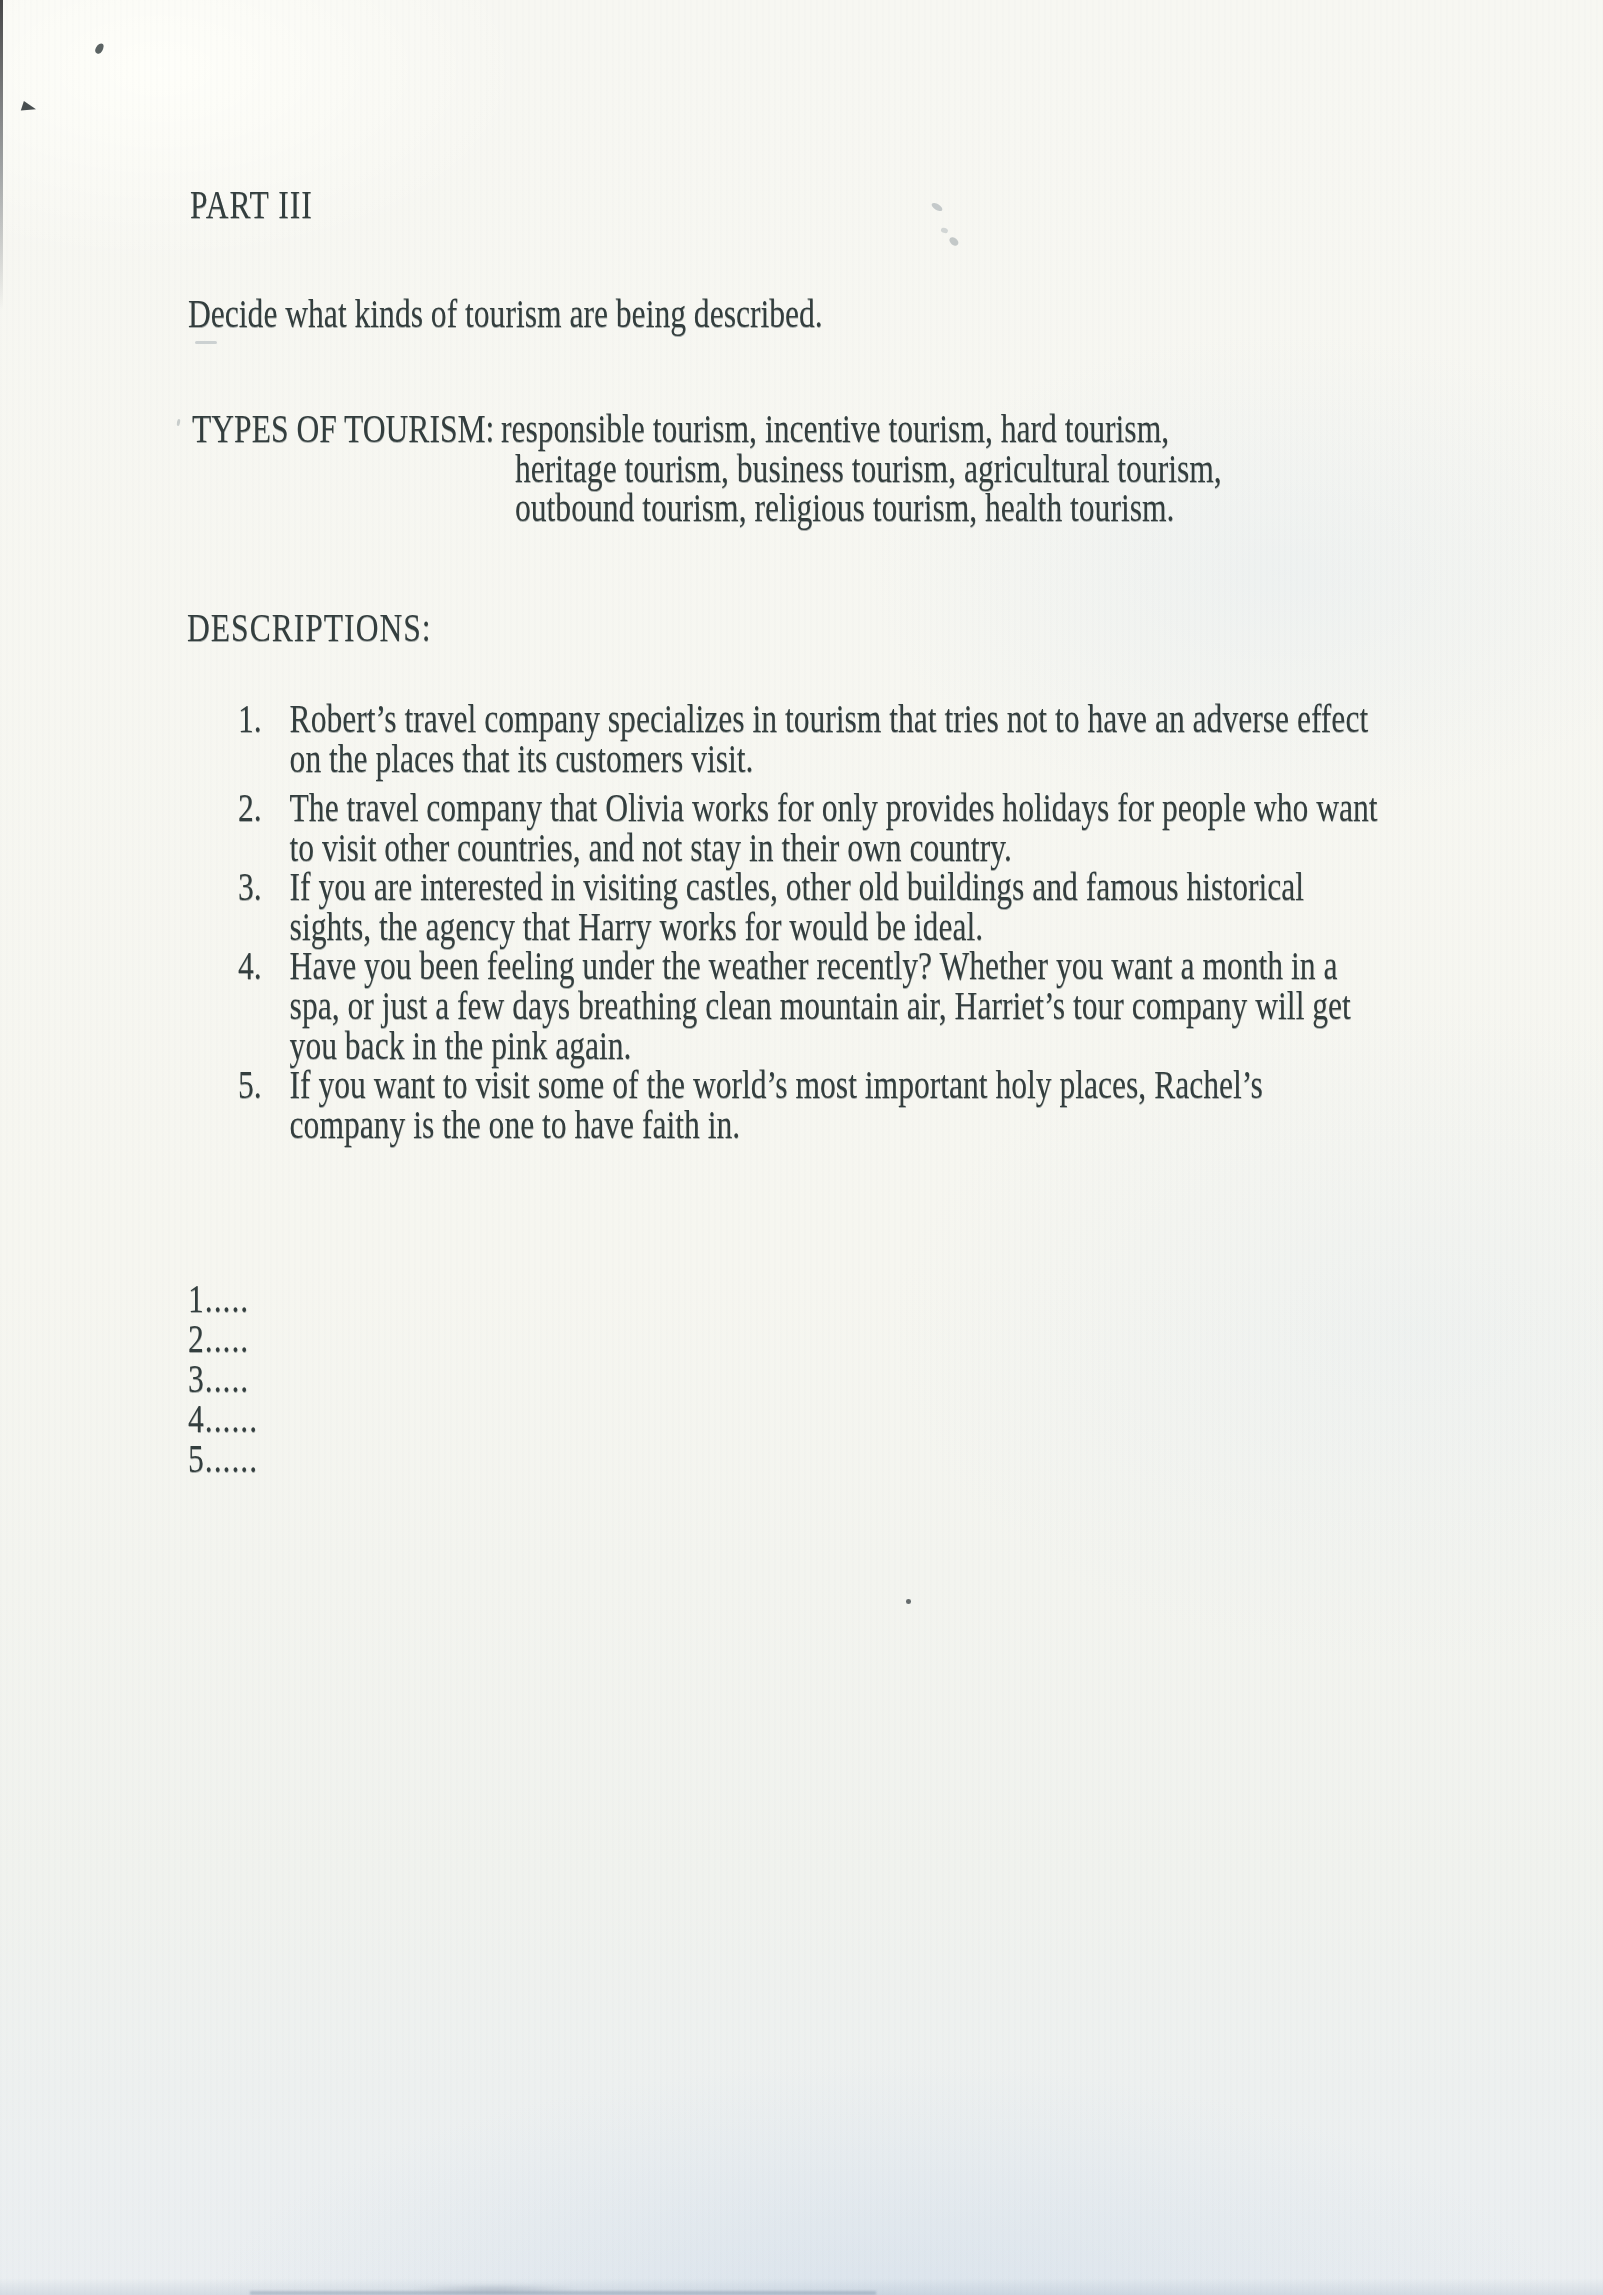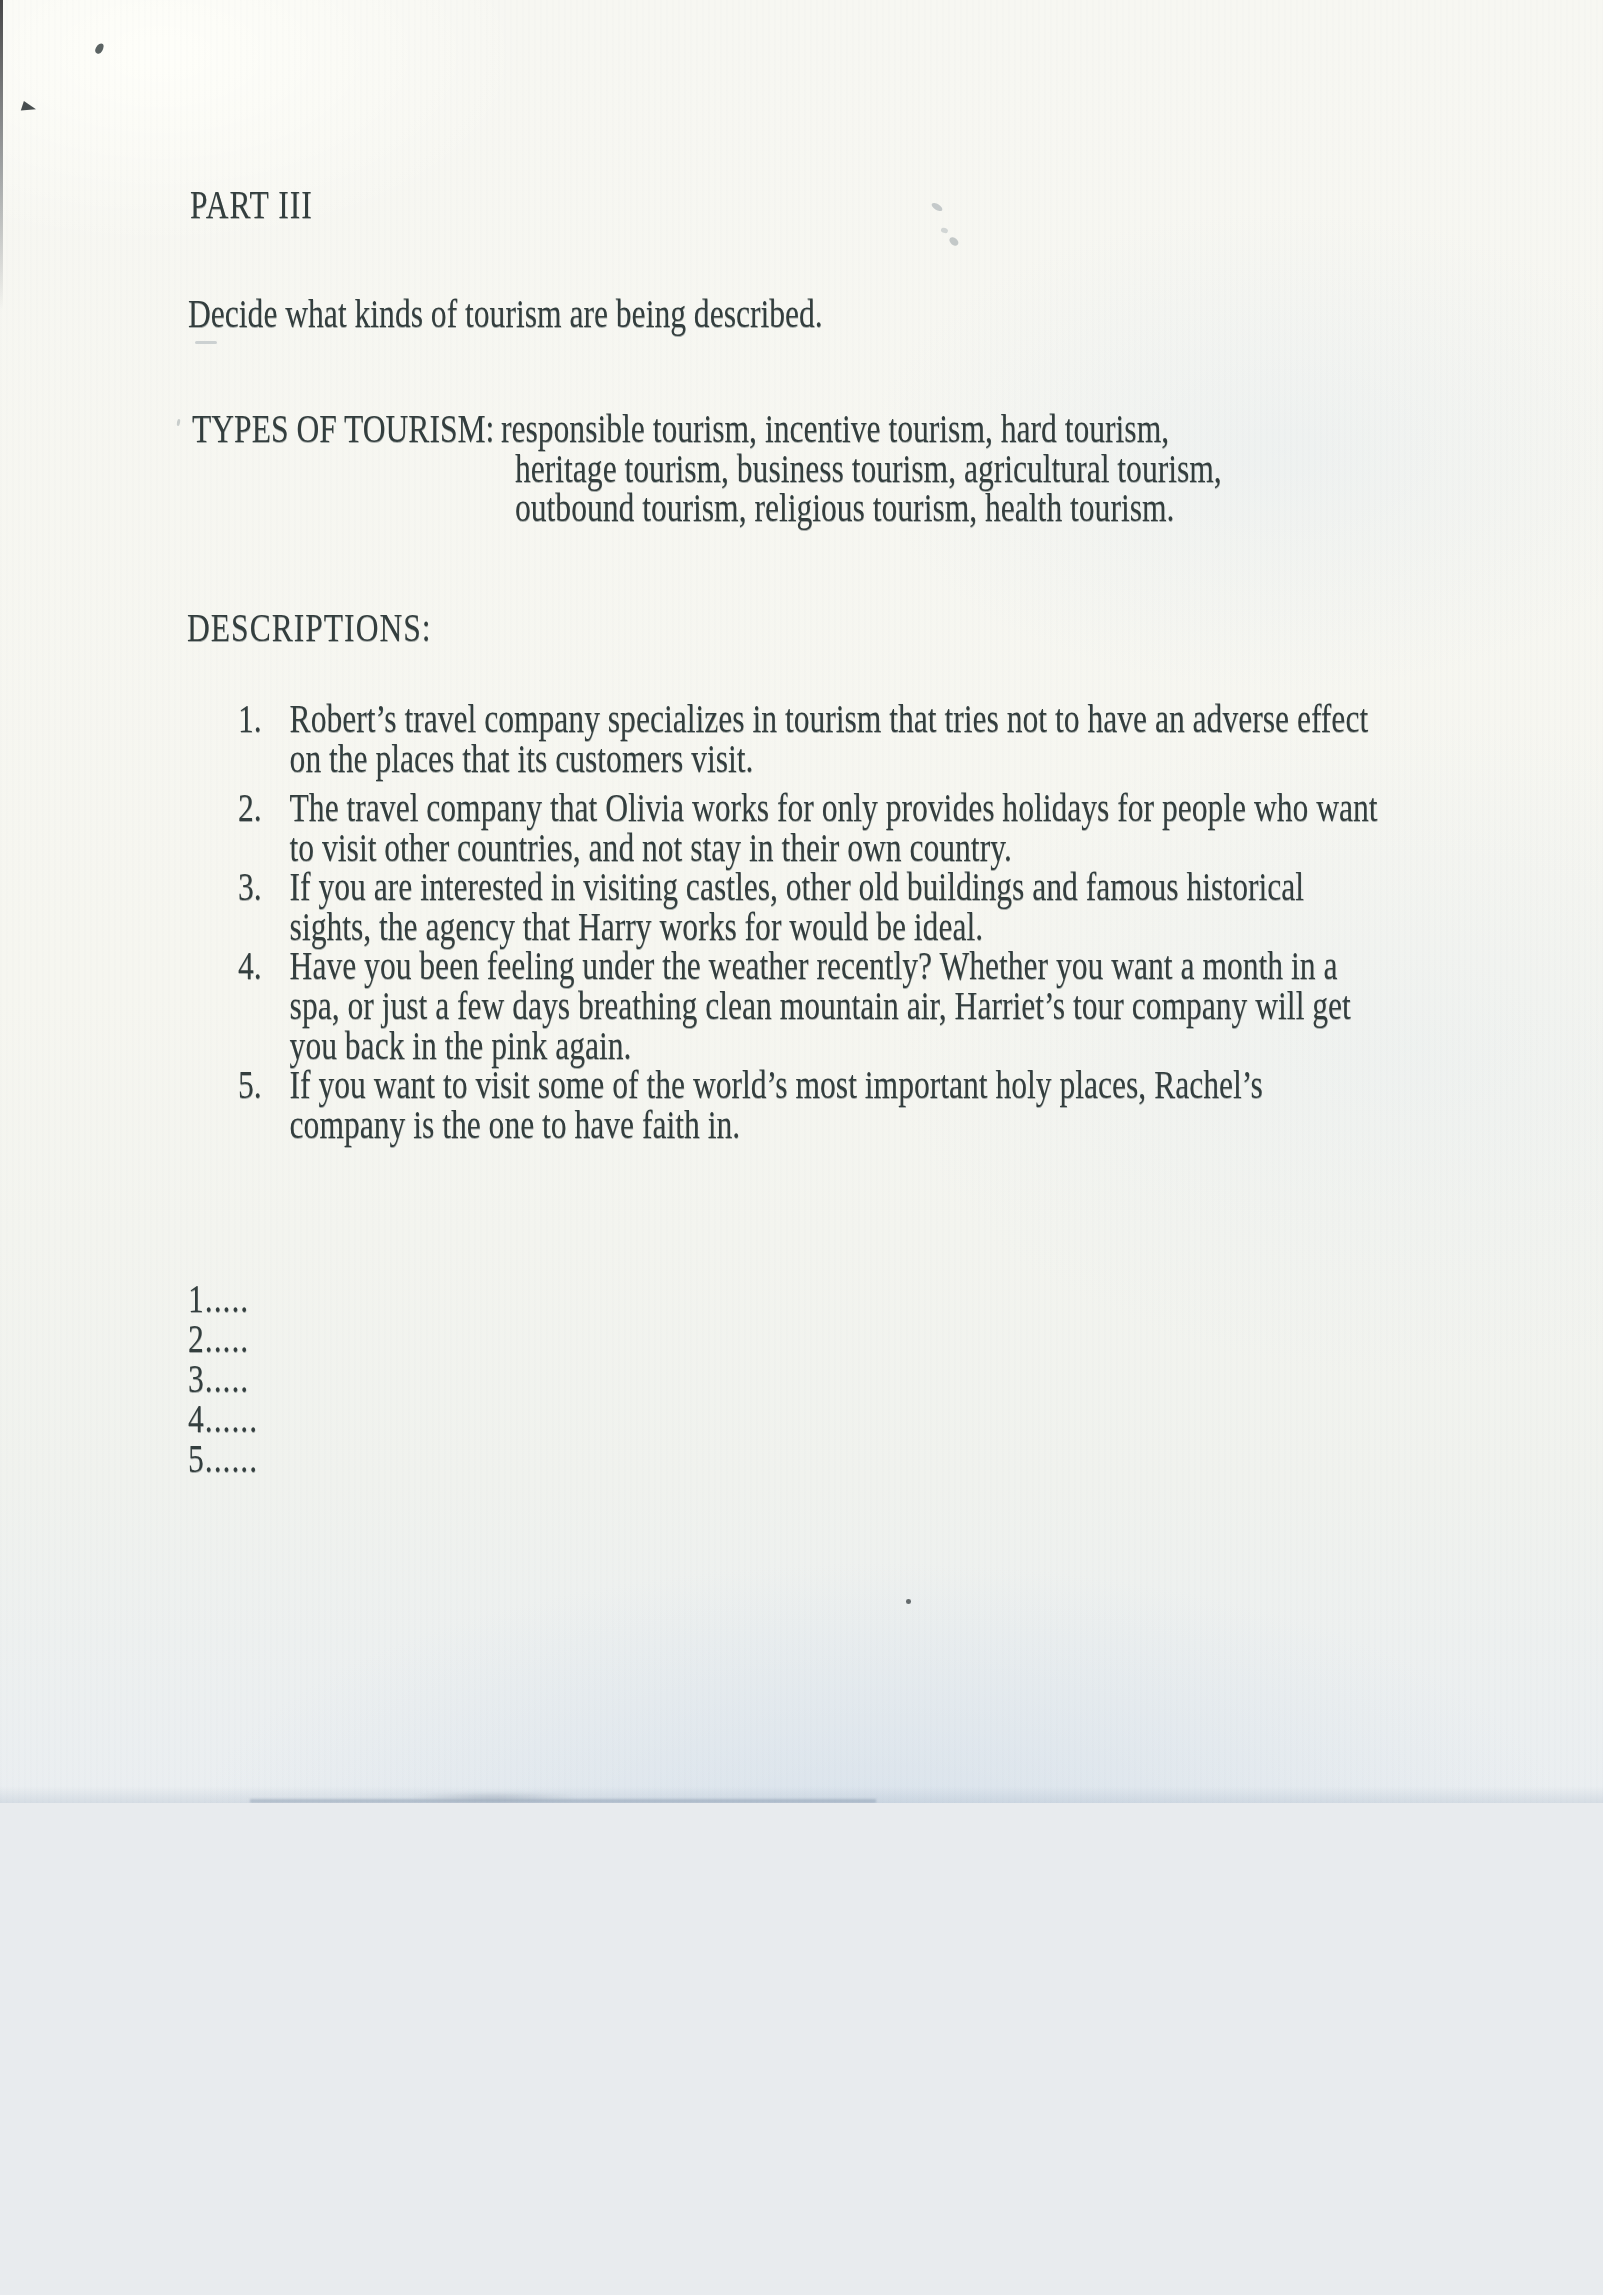--- a/index.html
+++ b/index.html
@@ -2,21 +2,21 @@
 <html style="font-size:10.5px"><head>
 <meta charset="utf-8">
 <style>
   html,body{margin:0;padding:0;}
   body{
     width:1603px;height:2295px;
     background:#e8ebee;
     font-family:"Liberation Serif","DejaVu Serif",serif;
   }
   .page{
-    position:relative;width:1603px;height:1803px;overflow:hidden;
+    position:relative;width:1603px;height:2295px;overflow:hidden;
     color:#333e3e;
     background:
       repeating-linear-gradient(90deg, rgba(80,100,130,.012) 0 2px, rgba(0,0,0,0) 2px 6px),
       radial-gradient(527px 277px at 10% 3%, rgba(255,255,250,.95), rgba(255,255,250,0) 70%),
       radial-gradient(593px 343px at 80% 25%, rgba(216,227,238,.28), rgba(216,227,238,0) 70%),
       radial-gradient(725px 461px at 88% 58%, rgba(214,226,238,.22), rgba(214,226,238,0) 72%),
       radial-gradient(988px 395px at 55% 102%, rgba(196,212,229,.45), rgba(196,212,229,0) 70%),
       linear-gradient(180deg, #f7f7f2 0%, #f6f6f0 55%, #f0f2ee 82%, #eaeef1 100%);
   }
   

